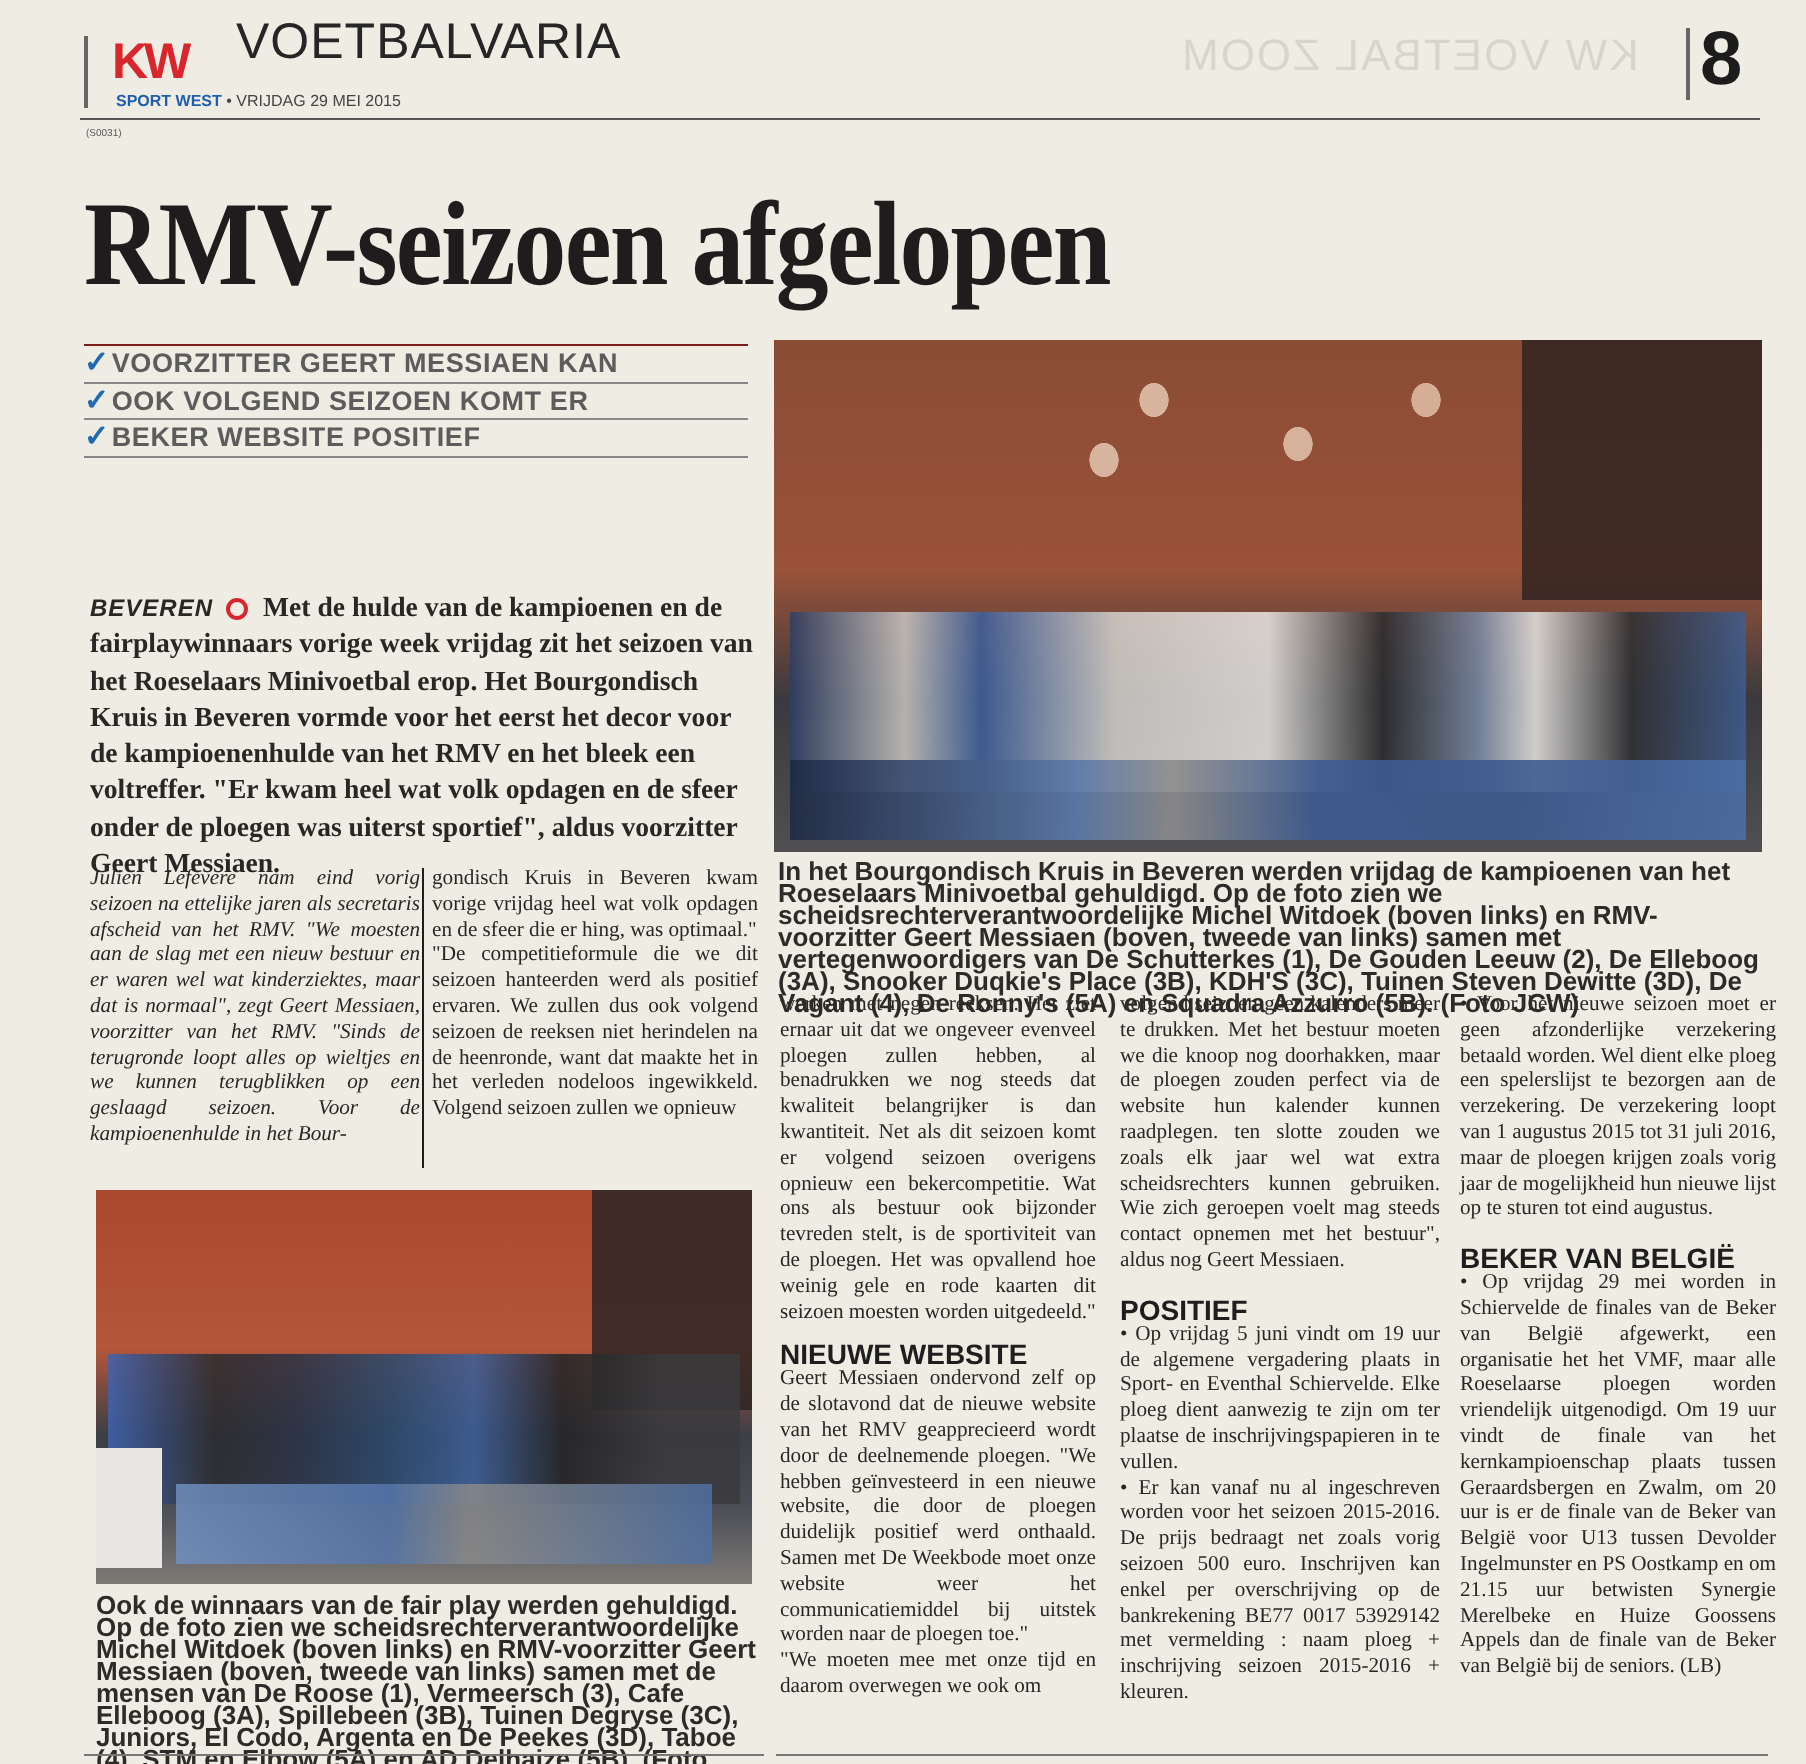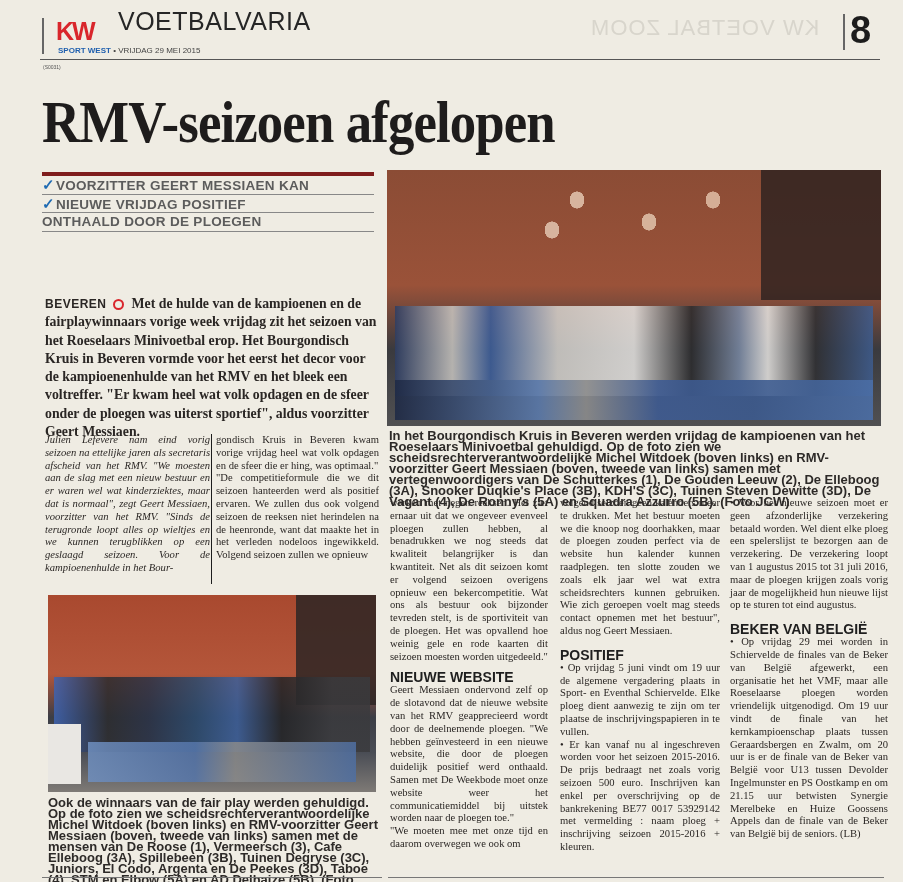--- a/index.html
+++ b/index.html
@@ -18,26 +18,26 @@
   .subline { left: 58px; top: 46px; font-family: "Liberation Sans", sans-serif; font-size: 8px; color: #444; }
   .subline .sw { color: #1f5fae; font-weight: 900; }
   .hdr-rule { left: 40px; top: 59px; width: 840px; height: 1px; background: #555; }
   .code { left: 43px; top: 64px; font-family: "Liberation Sans", sans-serif; font-size: 5px; color: #555; }
   .ghost { left: 590px; top: 15px; font-family: "Liberation Sans", sans-serif; font-size: 22px; color: #d8d5cc; transform: scaleX(-1); letter-spacing: 1px; }
   .page-bar { left: 843px; top: 14px; width: 2px; height: 36px; background: #666; }
   .page-num { left: 850px; top: 9px; font-family: "Liberation Sans", sans-serif; font-weight: 900; font-size: 38px; color: #1c1c1c; }
   
   .headline { left: 42px; top: 88px; font-family: "Liberation Serif", serif; font-weight: 700; font-size: 60px; color: #1e1c1c; letter-spacing: -1px; transform: scaleX(0.88); transform-origin: left; white-space: nowrap; }
   
-  .bullets { left: 42px; top: 172px; width: 332px; border-top: 4px solid #7f1d1d; }
+  .bullets { left: 42px; top: 172px; width: 332px; border-top: 1px solid #7f1d1d; }
   .bl { height: 17.5px; border-bottom: 1px solid #888; font-family: "Liberation Sans", sans-serif; font-weight: 900; font-size: 13.5px; color: #5c5c5c; line-height: 18px; letter-spacing: 0.3px; white-space: nowrap; overflow: hidden; }
   .bl .chk { color: #1f6bb3; font-size: 15px; margin-right: 1px; }
   
   .intro { left: 45px; top: 295px; width: 335px; font-family: "Liberation Serif", serif; font-weight: 700; font-size: 13.8px; line-height: 18.3px; color: #2a2624; text-align: left; }
-  .intro .city { font-family: "Liberation Sans", sans-serif; font-weight: 900; font-size: 12px; letter-spacing: 0.5px; }
+  .intro .city { font-family: "Liberation Sans", sans-serif; font-weight: 900; font-size: 12px; letter-spacing: 0.5px; font-style: italic; }
   .intro .dot { display: inline-block; width: 7px; height: 7px; border: 2px solid #d9262c; border-radius: 50%; margin: 0 8px 1px 6px; vertical-align: middle; }
   
   .col { font-family: "Liberation Serif", serif; font-size: 10.6px; line-height: 12.8px; color: #2a2624; text-align: justify; }
   .col p { margin: 0; }
   .c1 { left: 45px; top: 434px; width: 165px; font-style: italic; }
   .c2 { left: 216px; top: 434px; width: 163px; }
   .c3 { left: 390px; top: 497px; width: 158px; }
   .c4 { left: 560px; top: 497px; width: 160px; }
   .c5 { left: 730px; top: 497px; width: 158px; }
   .subhead { font-family: "Liberation Sans", sans-serif; font-weight: 900; font-size: 14px; color: #1e1e1e; margin-top: 7px !important; line-height: 14px; }
@@ -77,22 +77,22 @@
 <div class="abs hdr-rule"></div>
 <div class="abs code">(S0031)</div>
 <div class="abs ghost">KW VOETBAL ZOOM</div>
 <div class="abs page-bar"></div>
 <div class="abs page-num">8</div>
 
 <h1 class="abs headline" style="margin:0">RMV-seizoen afgelopen</h1>
 
 <div class="abs bullets">
   <div class="bl"><span class="chk">✓</span><span>VOORZITTER GEERT MESSIAEN KAN</span></div>
-  <div class="bl"><span class="chk">✓</span><span>NIEUWE VRIJDAG POSITIEF</span></div>
-  <div class="bl"><span>ONTHAALD DOOR DE PLOEGEN</span></div>
+  <div class="bl"><span class="chk">✓</span><span>OOK VOLGEND SEIZOEN KOMT ER</span></div>
+  <div class="bl"><span class="chk">✓</span><span>BEKER WEBSITE POSITIEF</span></div>
 </div>
 
 <div class="abs intro">
   <span class="city">BEVEREN</span><span class="dot"></span><span>Met de hulde van de kampioenen en de fairplaywinnaars vorige week vrijdag zit het seizoen van het Roeselaars Minivoetbal erop. Het Bourgondisch Kruis in Beveren vormde voor het eerst het decor voor de kampioenenhulde van het RMV en het bleek een voltreffer. "Er kwam heel wat volk opdagen en de sfeer onder de ploegen was uiterst sportief", aldus voorzitter Geert Messiaen.</span>
 </div>
 
 <div class="abs col c1">
   <p>Julien Lefevere nam eind vorig seizoen na ettelijke jaren als secretaris afscheid van het RMV. "We moesten aan de slag met een nieuw bestuur en er waren wel wat kinderziektes, maar dat is normaal", zegt Geert Messiaen, voorzitter van het RMV. "Sinds de terugronde loopt alles op wieltjes en we kunnen terugblikken op een geslaagd seizoen. Voor de kampioenenhulde in het Bour-</p>
 </div>
 <div class="abs vr" style="left:211px;top:434px;width:1px;height:150px;"></div>

